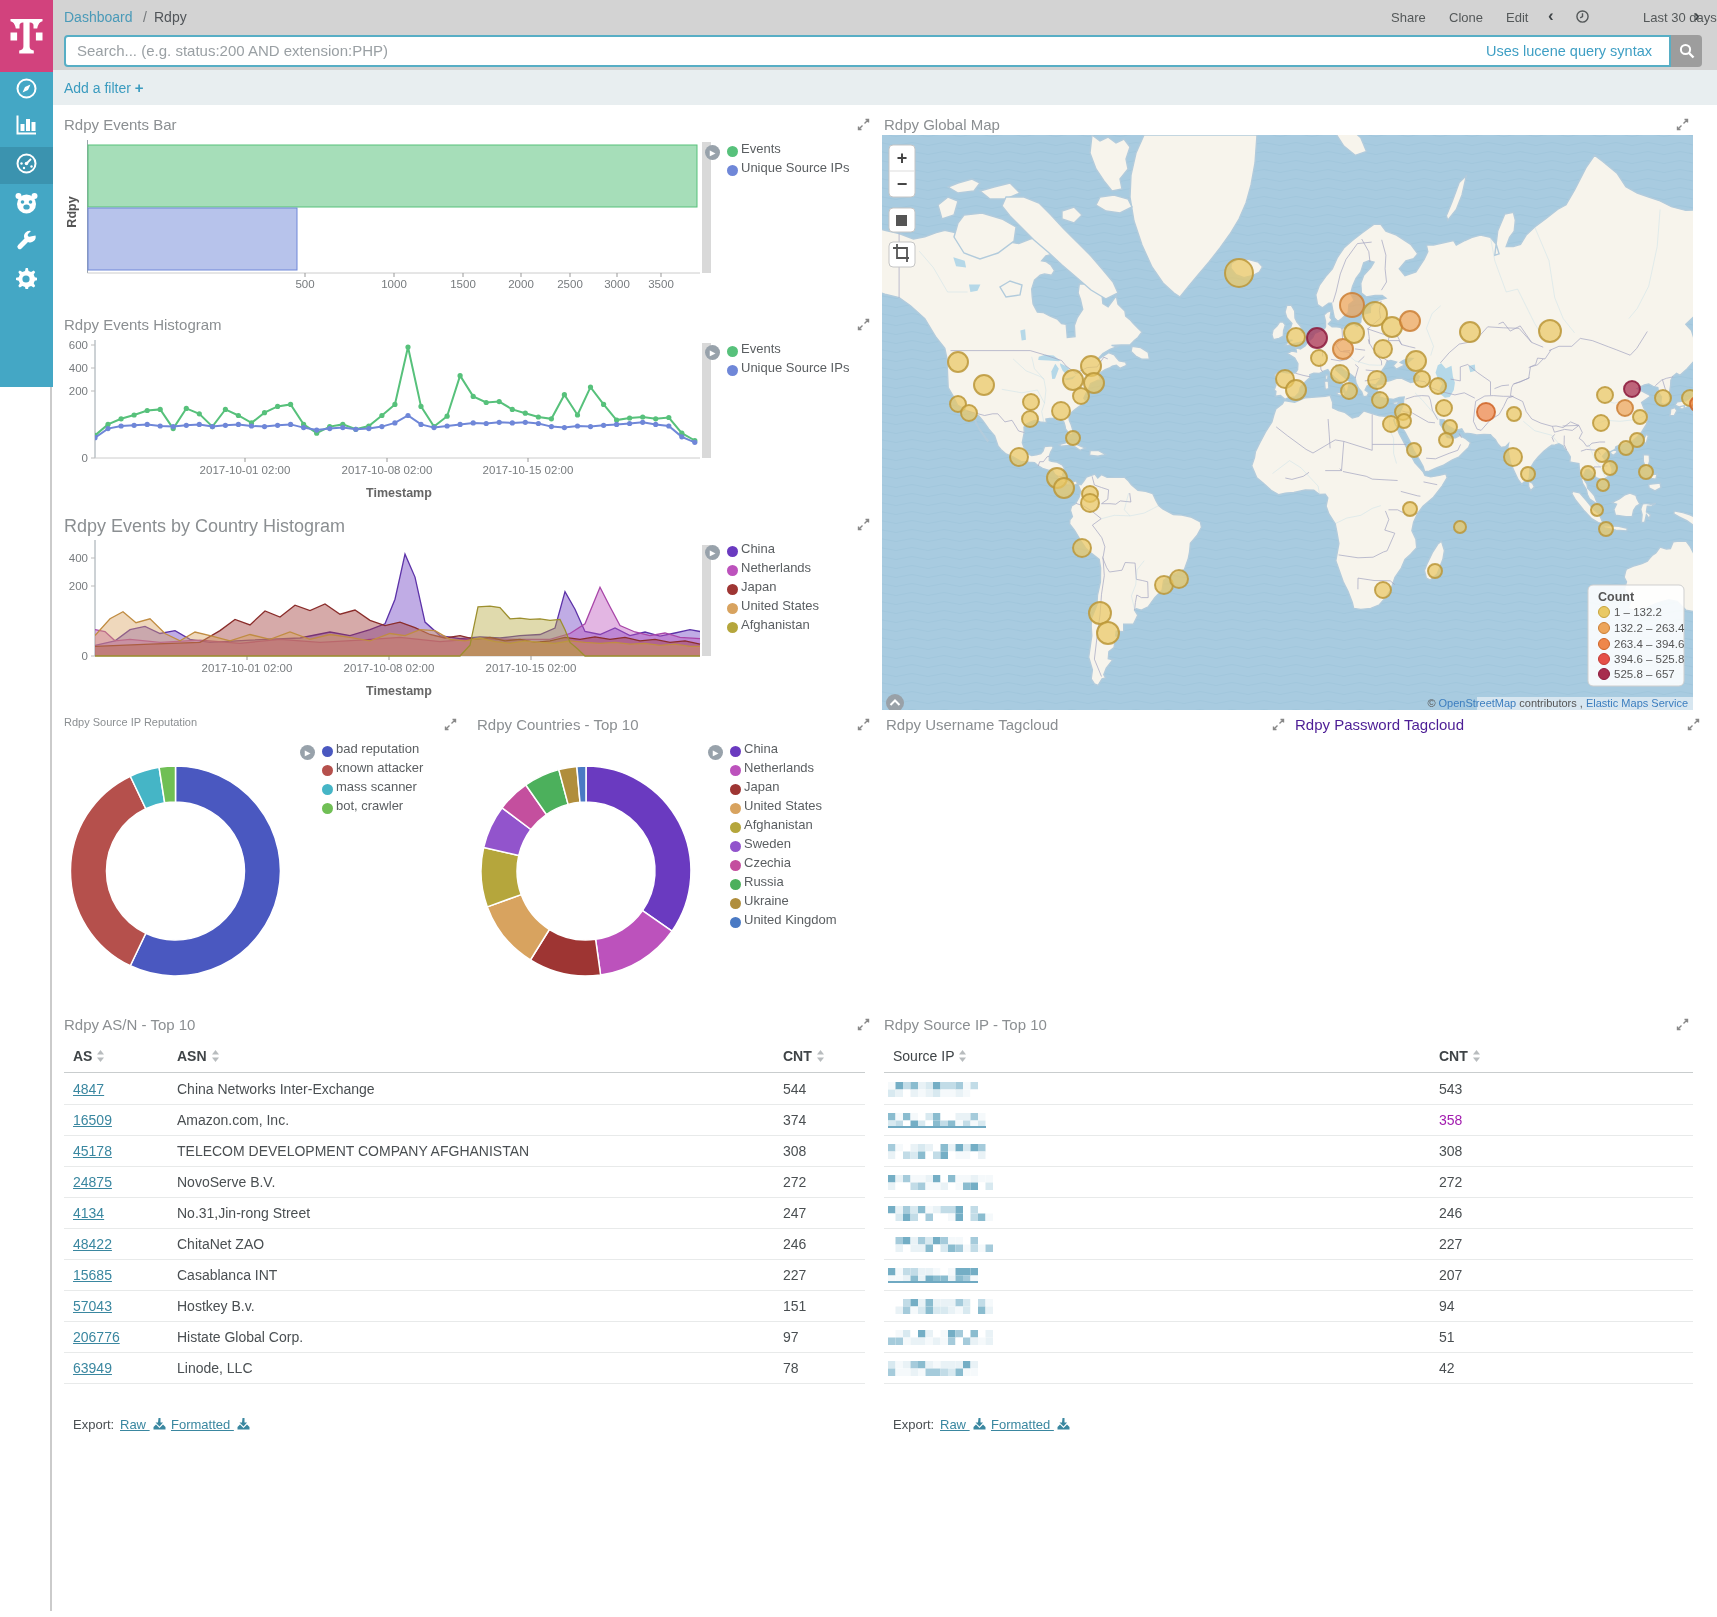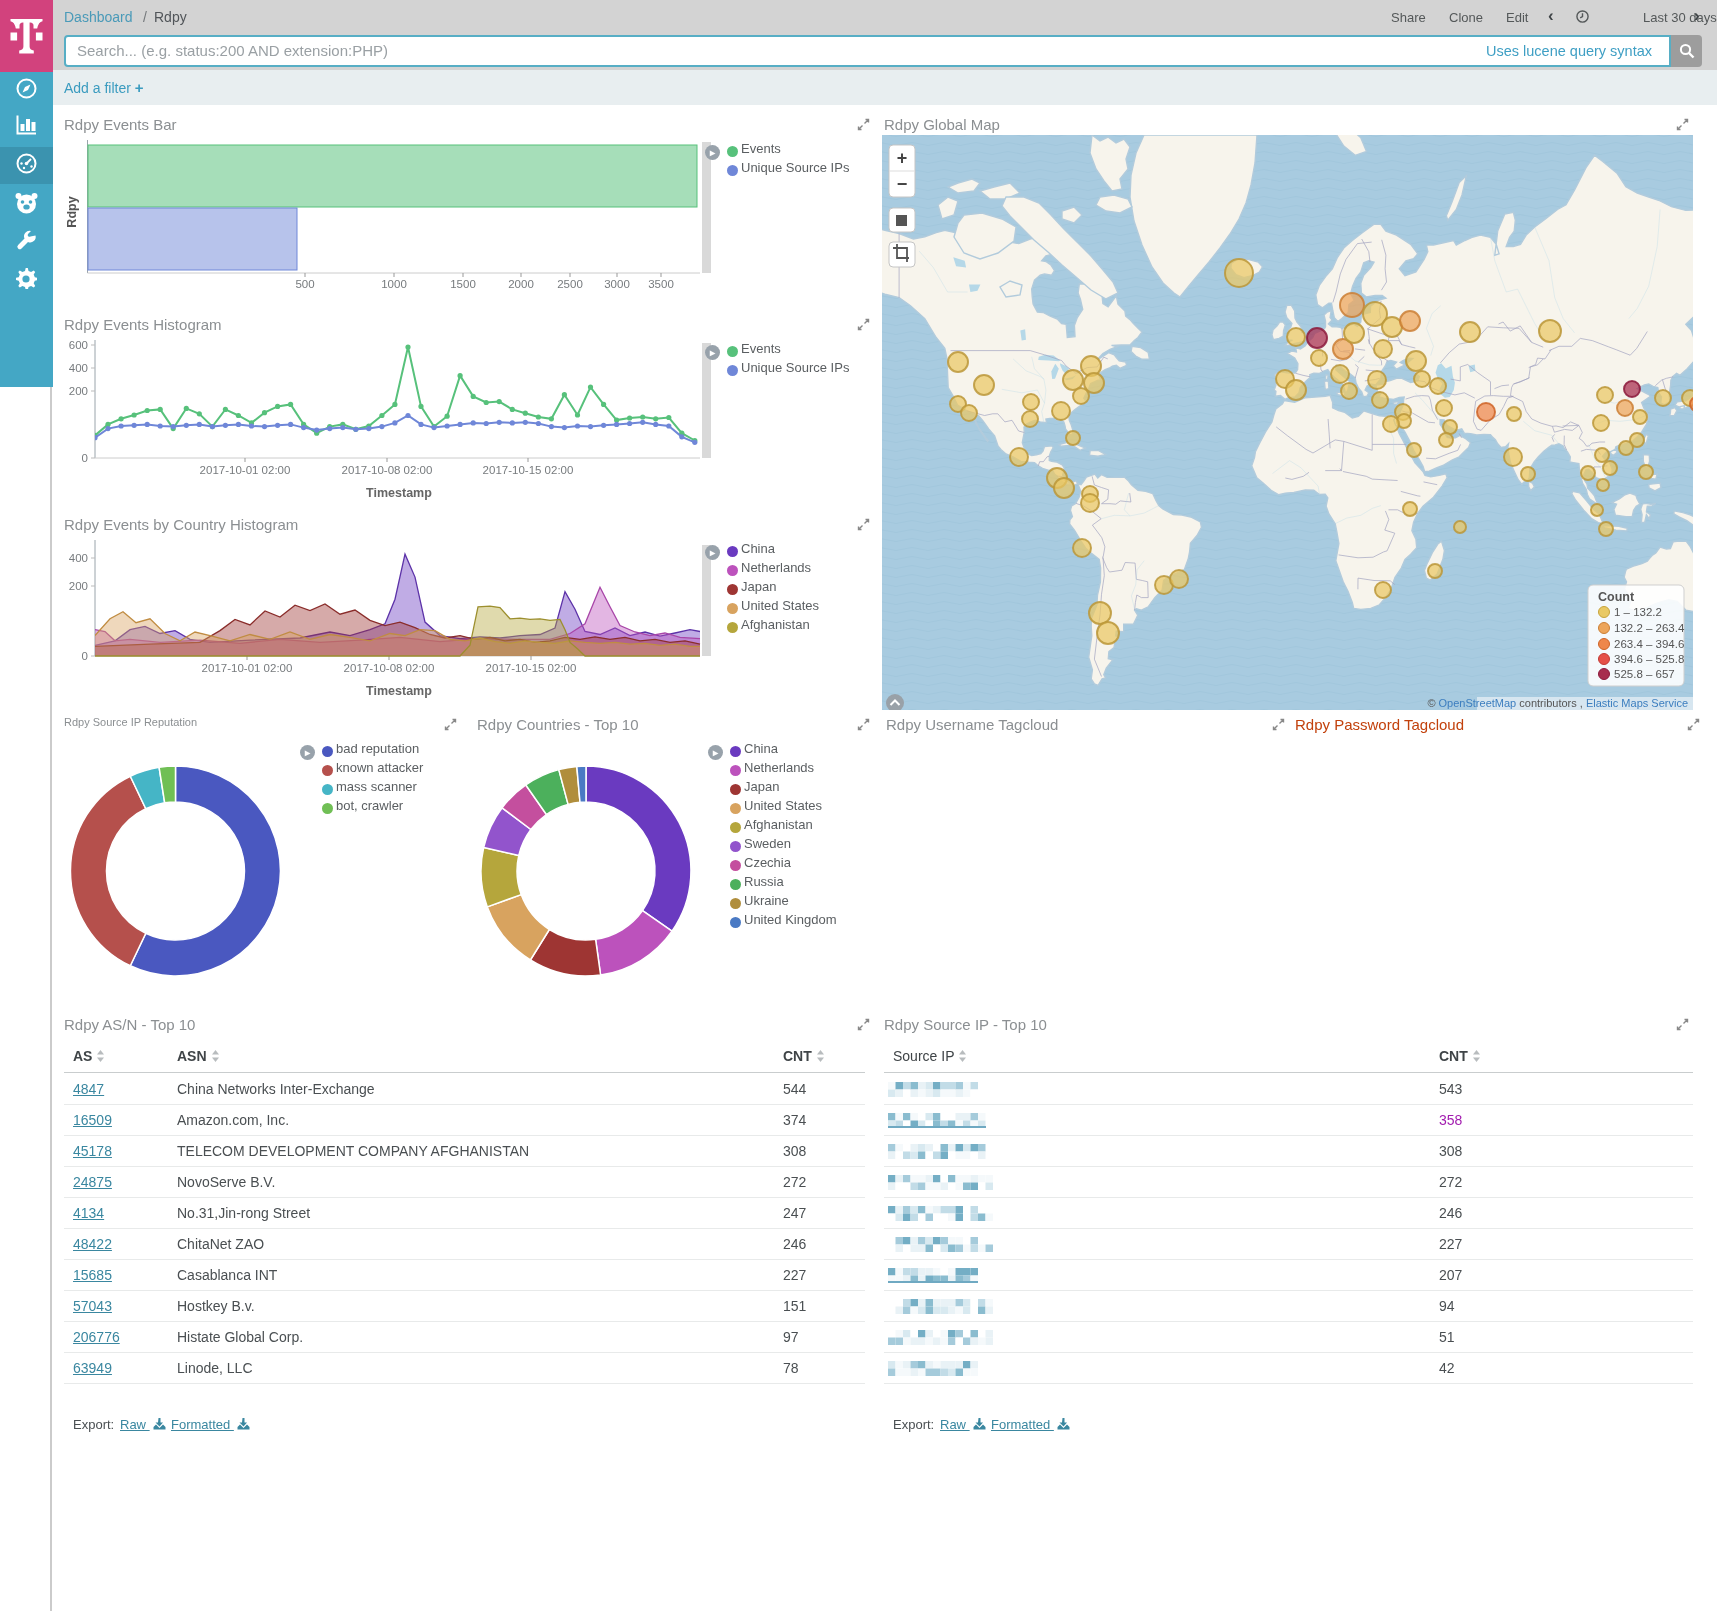--- a/index.html
+++ b/index.html
@@ -93,21 +93,21 @@
       <path d="M7.5 5.5 L11.5 1.5 M8.5 1.5 h3 v3" fill="none"></path>
       <path d="M5.5 7.5 L1.5 11.5 M1.5 8.5 v3 h3" fill="none"></path>
     </g>
   </svg>
 <div style="position:absolute;left:64px;top:316px;font-size:15px;color:#8b8f92;white-space:nowrap">Rdpy Events Histogram</div><svg style="position:absolute;left:857px;top:318px" width="13" height="13" viewBox="0 0 13 13">
     <g stroke="#888" stroke-width="1.4" fill="#888">
       <path d="M7.5 5.5 L11.5 1.5 M8.5 1.5 h3 v3" fill="none"></path>
       <path d="M5.5 7.5 L1.5 11.5 M1.5 8.5 v3 h3" fill="none"></path>
     </g>
   </svg>
-<div style="position:absolute;left:64px;top:516px;font-size:15px;color:#8b8f92;white-space:nowrap">Rdpy Events by Country Histogram</div><svg style="position:absolute;left:857px;top:518px" width="13" height="13" viewBox="0 0 13 13">
+<div style="position:absolute;left:64px;top:516px;font-size:18px;color:#8b8f92;white-space:nowrap">Rdpy Events by Country Histogram</div><svg style="position:absolute;left:857px;top:518px" width="13" height="13" viewBox="0 0 13 13">
     <g stroke="#888" stroke-width="1.4" fill="#888">
       <path d="M7.5 5.5 L11.5 1.5 M8.5 1.5 h3 v3" fill="none"></path>
       <path d="M5.5 7.5 L1.5 11.5 M1.5 8.5 v3 h3" fill="none"></path>
     </g>
   </svg>
 <div style="position:absolute;left:64px;top:716px;font-size:11px;color:#8b8f92;white-space:nowrap">Rdpy Source IP Reputation</div><svg style="position:absolute;left:444px;top:718px" width="13" height="13" viewBox="0 0 13 13">
     <g stroke="#888" stroke-width="1.4" fill="#888">
       <path d="M7.5 5.5 L11.5 1.5 M8.5 1.5 h3 v3" fill="none"></path>
       <path d="M5.5 7.5 L1.5 11.5 M1.5 8.5 v3 h3" fill="none"></path>
     </g>
@@ -117,21 +117,21 @@
       <path d="M7.5 5.5 L11.5 1.5 M8.5 1.5 h3 v3" fill="none"></path>
       <path d="M5.5 7.5 L1.5 11.5 M1.5 8.5 v3 h3" fill="none"></path>
     </g>
   </svg>
 <div style="position:absolute;left:886px;top:716px;font-size:15px;color:#8b8f92;white-space:nowrap">Rdpy Username Tagcloud</div><svg style="position:absolute;left:1272px;top:718px" width="13" height="13" viewBox="0 0 13 13">
     <g stroke="#888" stroke-width="1.4" fill="#888">
       <path d="M7.5 5.5 L11.5 1.5 M8.5 1.5 h3 v3" fill="none"></path>
       <path d="M5.5 7.5 L1.5 11.5 M1.5 8.5 v3 h3" fill="none"></path>
     </g>
   </svg>
-<div style="position:absolute;left:1295px;top:716px;font-size:15px;color:#c2410c;white-space:nowrap">Rdpy Password Tagcloud</div><svg style="position:absolute;left:1687px;top:718px" width="13" height="13" viewBox="0 0 13 13">
+<div style="position:absolute;left:1295px;top:716px;font-size:15px;color:#4c1d95;white-space:nowrap">Rdpy Password Tagcloud</div><svg style="position:absolute;left:1687px;top:718px" width="13" height="13" viewBox="0 0 13 13">
     <g stroke="#888" stroke-width="1.4" fill="#888">
       <path d="M7.5 5.5 L11.5 1.5 M8.5 1.5 h3 v3" fill="none"></path>
       <path d="M5.5 7.5 L1.5 11.5 M1.5 8.5 v3 h3" fill="none"></path>
     </g>
   </svg>
 <div style="position:absolute;left:64px;top:1016px;font-size:15px;color:#8b8f92;white-space:nowrap">Rdpy AS/N - Top 10</div><svg style="position:absolute;left:857px;top:1018px" width="13" height="13" viewBox="0 0 13 13">
     <g stroke="#888" stroke-width="1.4" fill="#888">
       <path d="M7.5 5.5 L11.5 1.5 M8.5 1.5 h3 v3" fill="none"></path>
       <path d="M5.5 7.5 L1.5 11.5 M1.5 8.5 v3 h3" fill="none"></path>
     </g>

